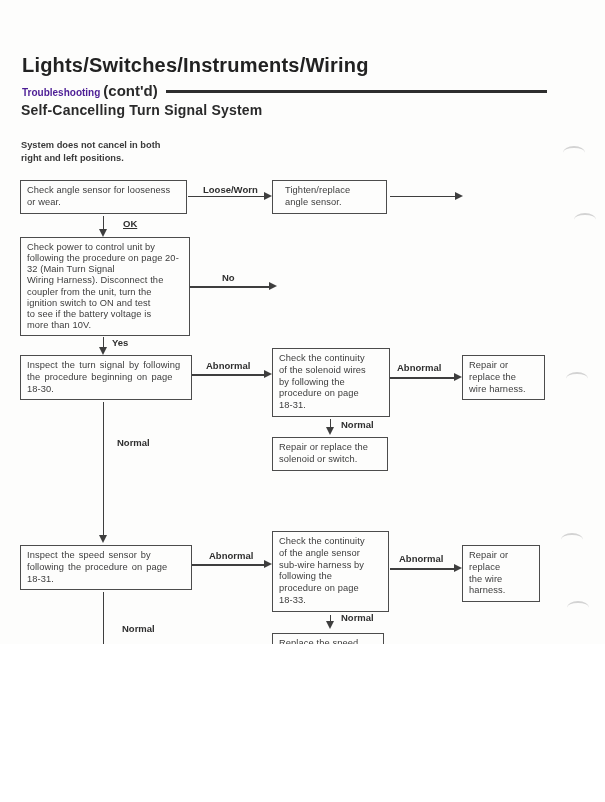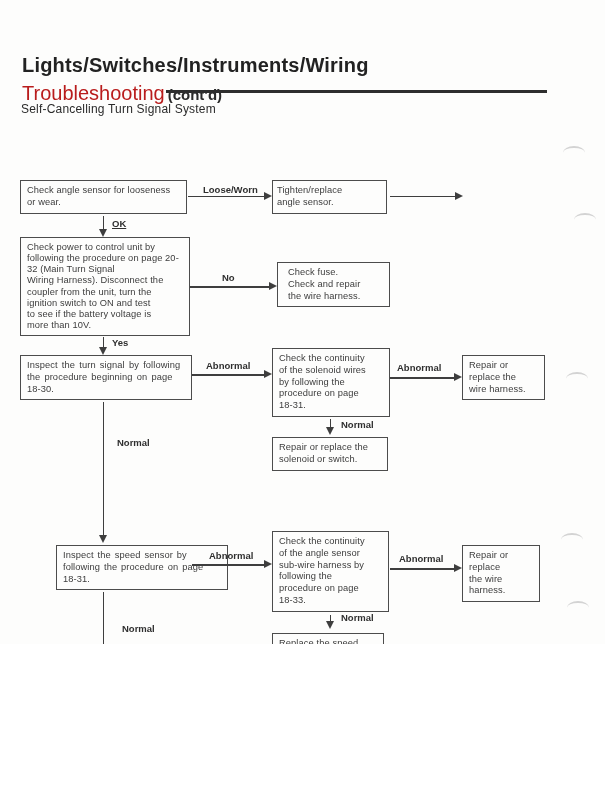--- a/index.html
+++ b/index.html
@@ -4,24 +4,24 @@
 <style>
   html,body{margin:0;padding:0;background:#fff;}
   .page{
     position:relative;width:605px;height:644px;overflow:hidden;
     background:#fdfdfc;color:#3a3a3a;
     font-family:"Liberation Sans", sans-serif;
   }
   
   .title{position:absolute;left:22px;top:54px;font-size:20px;font-weight:bold;color:#222;letter-spacing:.2px;}
   .section-row{position:absolute;left:22px;top:82px;white-space:nowrap;}
-  .section{font-size:20px;font-weight:normal;color:#b91c1c;}
+  .section{font-size:10px;font-weight:bold;color:#4c1d95;}
   .section-note{font-size:15px;font-weight:bold;color:#2a2a2a;margin-left:3px;}
   .heading-rule{position:absolute;left:166px;top:90px;width:381px;height:2.5px;background:#2e2e2e;}
-  .subsection{position:absolute;left:21px;top:102px;font-size:12px;font-weight:normal;color:#2a2a2a;letter-spacing:.2px;}
+  .subsection{position:absolute;left:21px;top:102px;font-size:14px;font-weight:bold;color:#2a2a2a;letter-spacing:.2px;}
   .condition{position:absolute;left:21px;top:139px;font-size:9.3px;font-weight:bold;line-height:1.4;white-space:pre-line;color:#3a3a3a;}
   
   .fbox{
     position:absolute;border:1.5px solid #4c4c4c;background:transparent;
     font-size:9.3px;line-height:1.27;padding:4px 6px;white-space:pre-line;
     color:#3c3c3c;letter-spacing:.1px;box-sizing:border-box;
   }
   .hline{position:absolute;height:1.6px;background:#3e3e3e;}
   .vline{position:absolute;width:1.6px;background:#3e3e3e;}
   .ah-r{position:absolute;width:0;height:0;border-top:4.5px solid transparent;border-bottom:4.5px solid transparent;border-left:8px solid #3e3e3e;}
@@ -36,49 +36,48 @@
 <body>
 
 <div class="page">
 
   <div class="title">Lights/Switches/Instruments/Wiring</div>
   <div class="section-row">
     <span class="section">Troubleshooting</span><span class="section-note">(cont'd)</span>
   </div>
   <div class="heading-rule"></div>
   <div class="subsection">Self-Cancelling Turn Signal System</div>
+  <div class="condition">System does not cancel in both
+right and left positions.</div>
 
   <div class="fbox" style="left:20px;top:180px;width:167px;">Check angle sensor for looseness
 or wear.</div>
   <div class="hline" style="left:188px;top:195.5px;width:77px;"></div>
   <div class="ah-r" style="left:264px;top:191.7px;"></div>
   <div class="lbl" style="left:203px;top:184px;">Loose/Worn</div>
-  <div class="fbox" style="left:272px;top:180px;width:115px;padding-left:4px;">Tighten/replace
+  <div class="fbox" style="left:272px;top:180px;width:115px;padding-left:12px;">Tighten/replace
 angle sensor.</div>
   <div class="hline" style="left:390px;top:195.5px;width:65px;"></div>
   <div class="ah-r" style="left:455px;top:191.7px;"></div>
 
   <div class="vline" style="left:102.5px;top:216px;height:13px;"></div>
   <div class="ah-d" style="left:99px;top:229px;"></div>
-  <div class="lbl" style="left:112px;top:218px;text-decoration:underline;">OK</div>
+  <div class="lbl" style="left:123px;top:218px;text-decoration:underline;">OK</div>
 
   <div class="fbox" style="left:20px;top:237px;width:170px;line-height:1.2;">Check power to control unit by
 following the procedure on page 20-
 32 (Main Turn Signal
 Wiring Harness). Disconnect the
 coupler from the unit, turn the
 ignition switch to ON and test
 to see if the battery voltage is
 more than 10V.</div>
   <div class="hline" style="left:190px;top:286px;width:79px;"></div>
   <div class="ah-r" style="left:269px;top:282.2px;"></div>
   <div class="lbl" style="left:222px;top:272px;">No</div>
-  <div class="fbox" style="left:277px;top:262px;width:113px;padding-left:10px;">Check fuse.
-Check and repair
-the wire harness.</div>
 
   <div class="vline" style="left:102.5px;top:337px;height:11px;"></div>
   <div class="ah-d" style="left:99px;top:347px;"></div>
   <div class="lbl" style="left:112px;top:337px;">Yes</div>
 
   <div class="fbox" style="left:20px;top:355px;width:172px;word-spacing:1.5px;">Inspect the turn signal by following
 the procedure beginning on page
 18-30.</div>
   <div class="hline" style="left:192px;top:374px;width:73px;"></div>
   <div class="ah-r" style="left:264px;top:370.2px;"></div>
@@ -98,21 +97,21 @@
   <div class="vline" style="left:329.5px;top:419px;height:9px;"></div>
   <div class="ah-d" style="left:326px;top:427px;"></div>
   <div class="lbl" style="left:341px;top:419px;">Normal</div>
   <div class="fbox" style="left:272px;top:437px;width:116px;">Repair or replace the
 solenoid or switch.</div>
 
   <div class="vline" style="left:102.5px;top:402px;height:133px;"></div>
   <div class="ah-d" style="left:99px;top:535px;"></div>
   <div class="lbl" style="left:117px;top:437px;">Normal</div>
 
-  <div class="fbox" style="left:20px;top:545px;width:172px;word-spacing:1.2px;margin-left:36px;">Inspect the speed sensor by
+  <div class="fbox" style="left:20px;top:545px;width:172px;word-spacing:1.2px;">Inspect the speed sensor by
 following the procedure on page
 18-31.</div>
   <div class="hline" style="left:192px;top:564px;width:73px;"></div>
   <div class="ah-r" style="left:264px;top:560.2px;"></div>
   <div class="lbl" style="left:209px;top:550px;">Abnormal</div>
   <div class="fbox" style="left:272px;top:531px;width:117px;">Check the continuity
 of the angle sensor
 sub-wire harness by
 following the
 procedure on page

